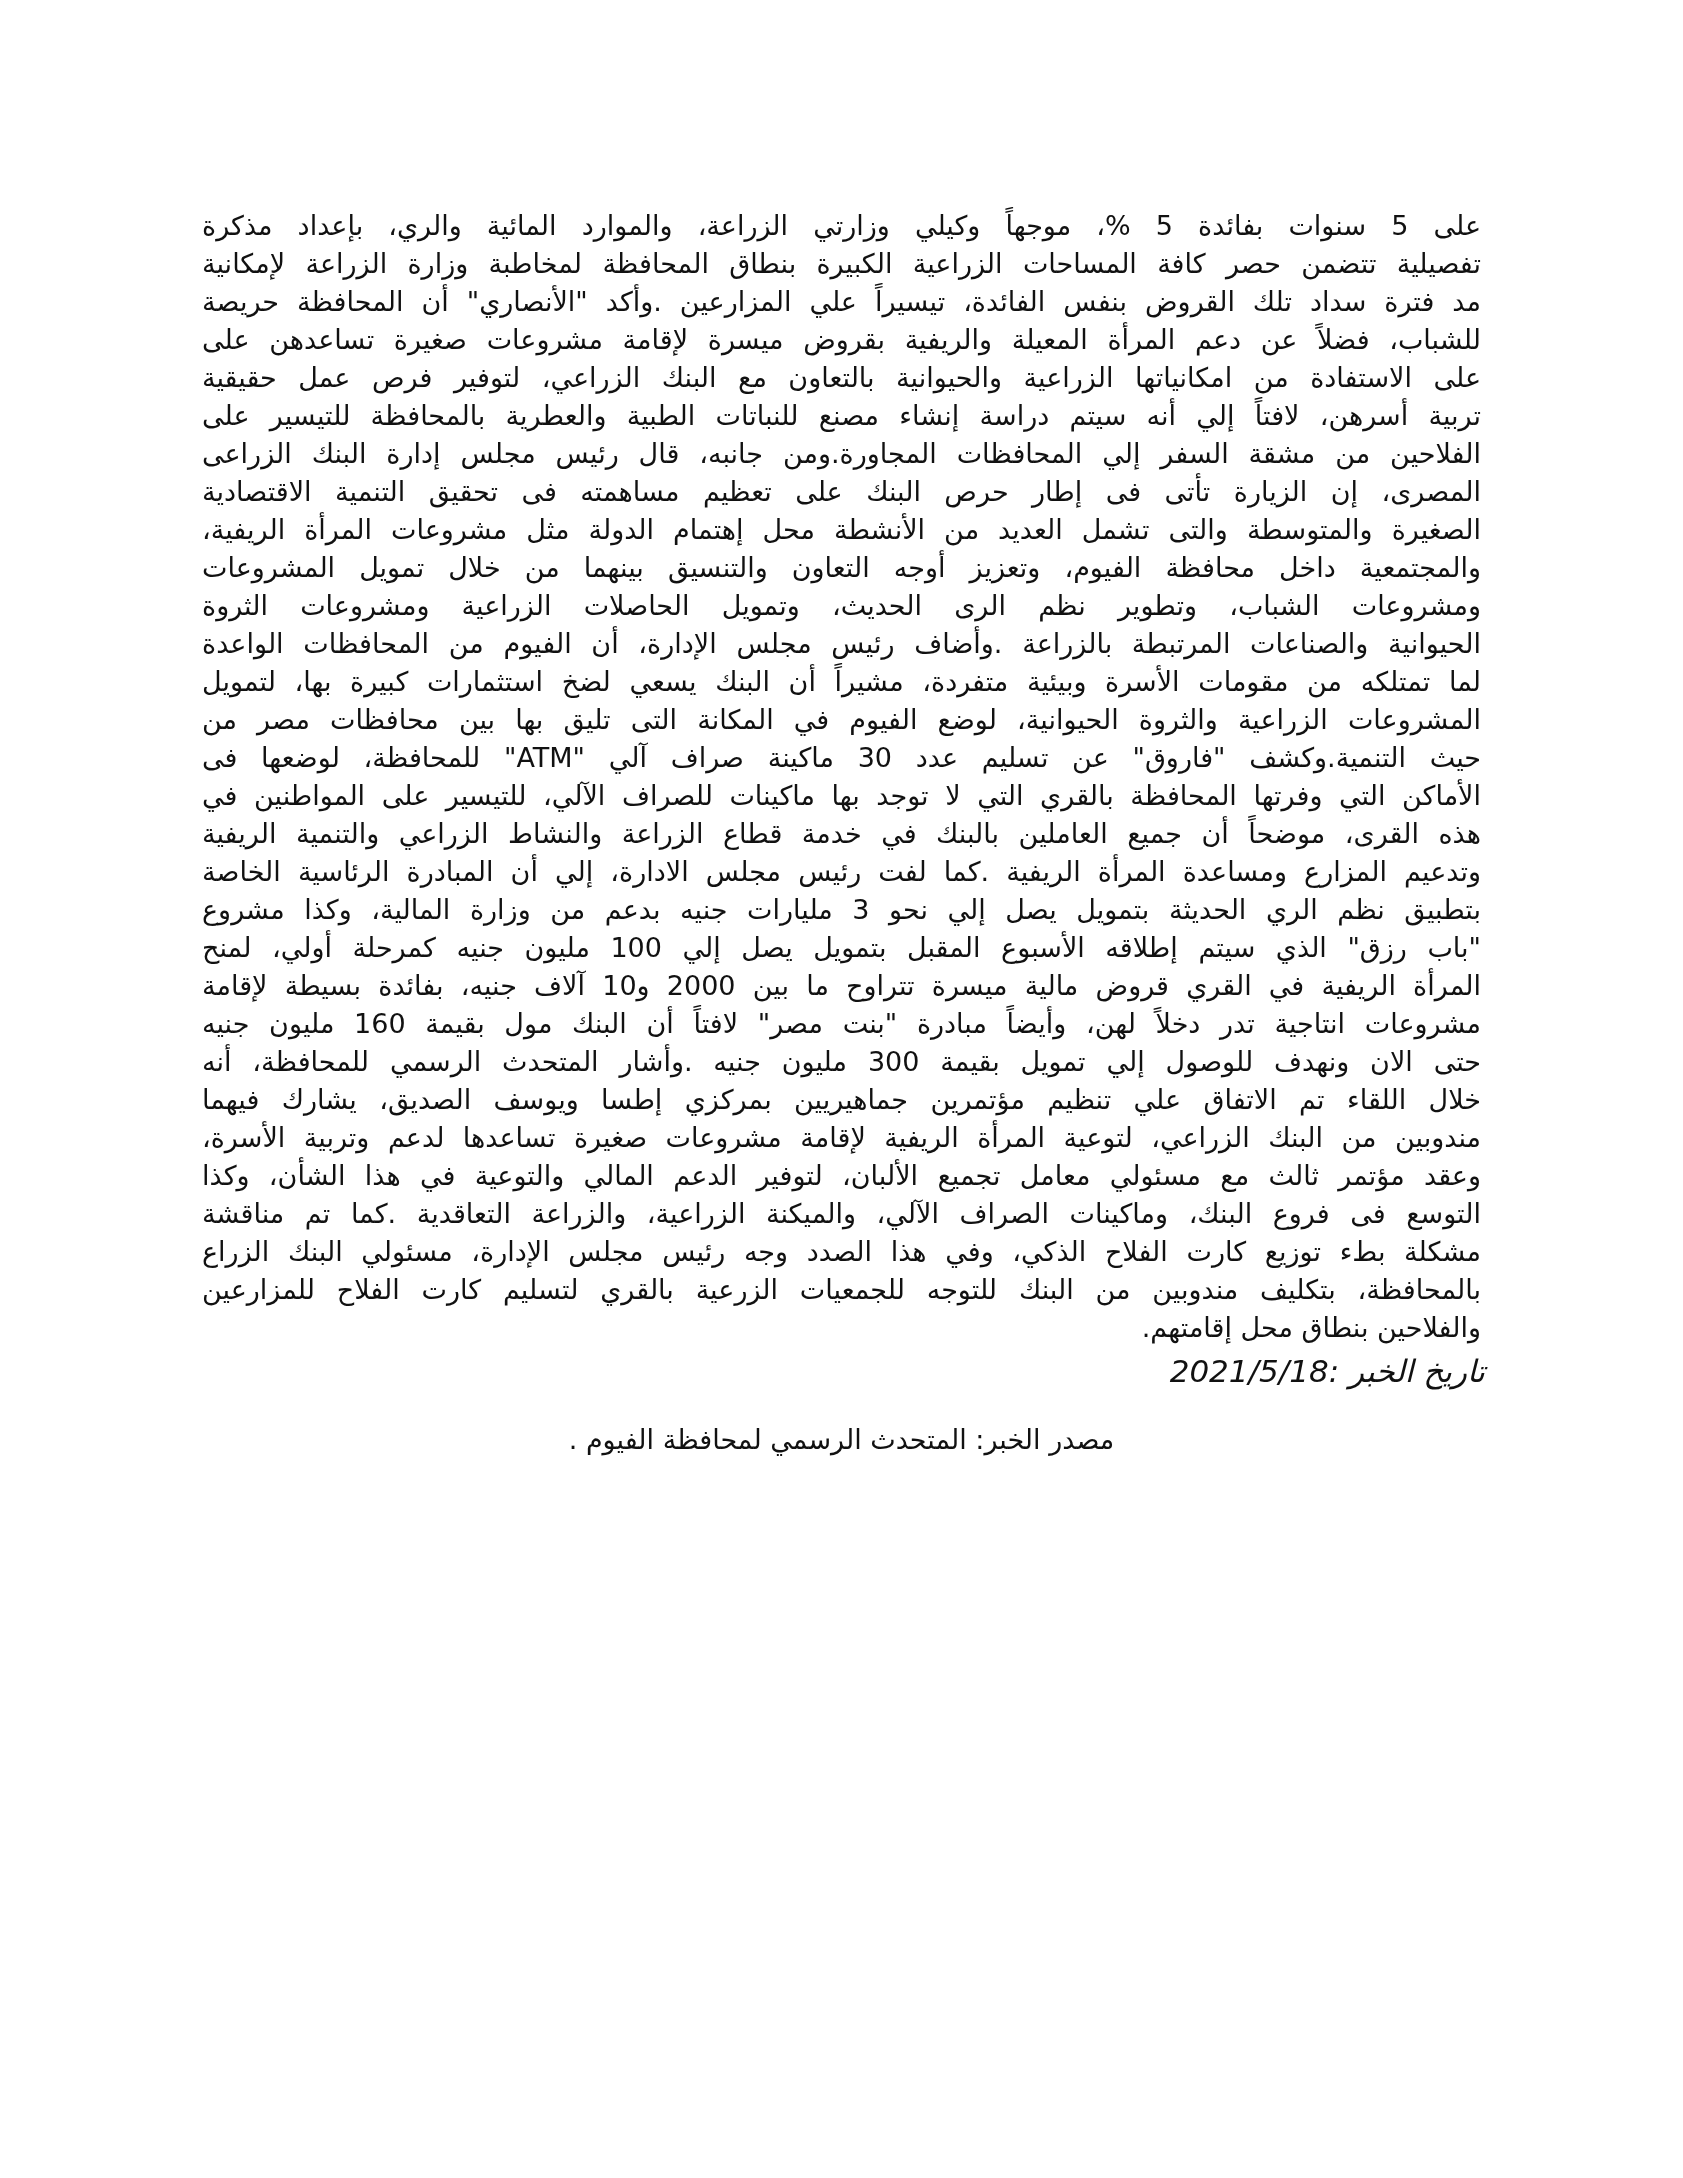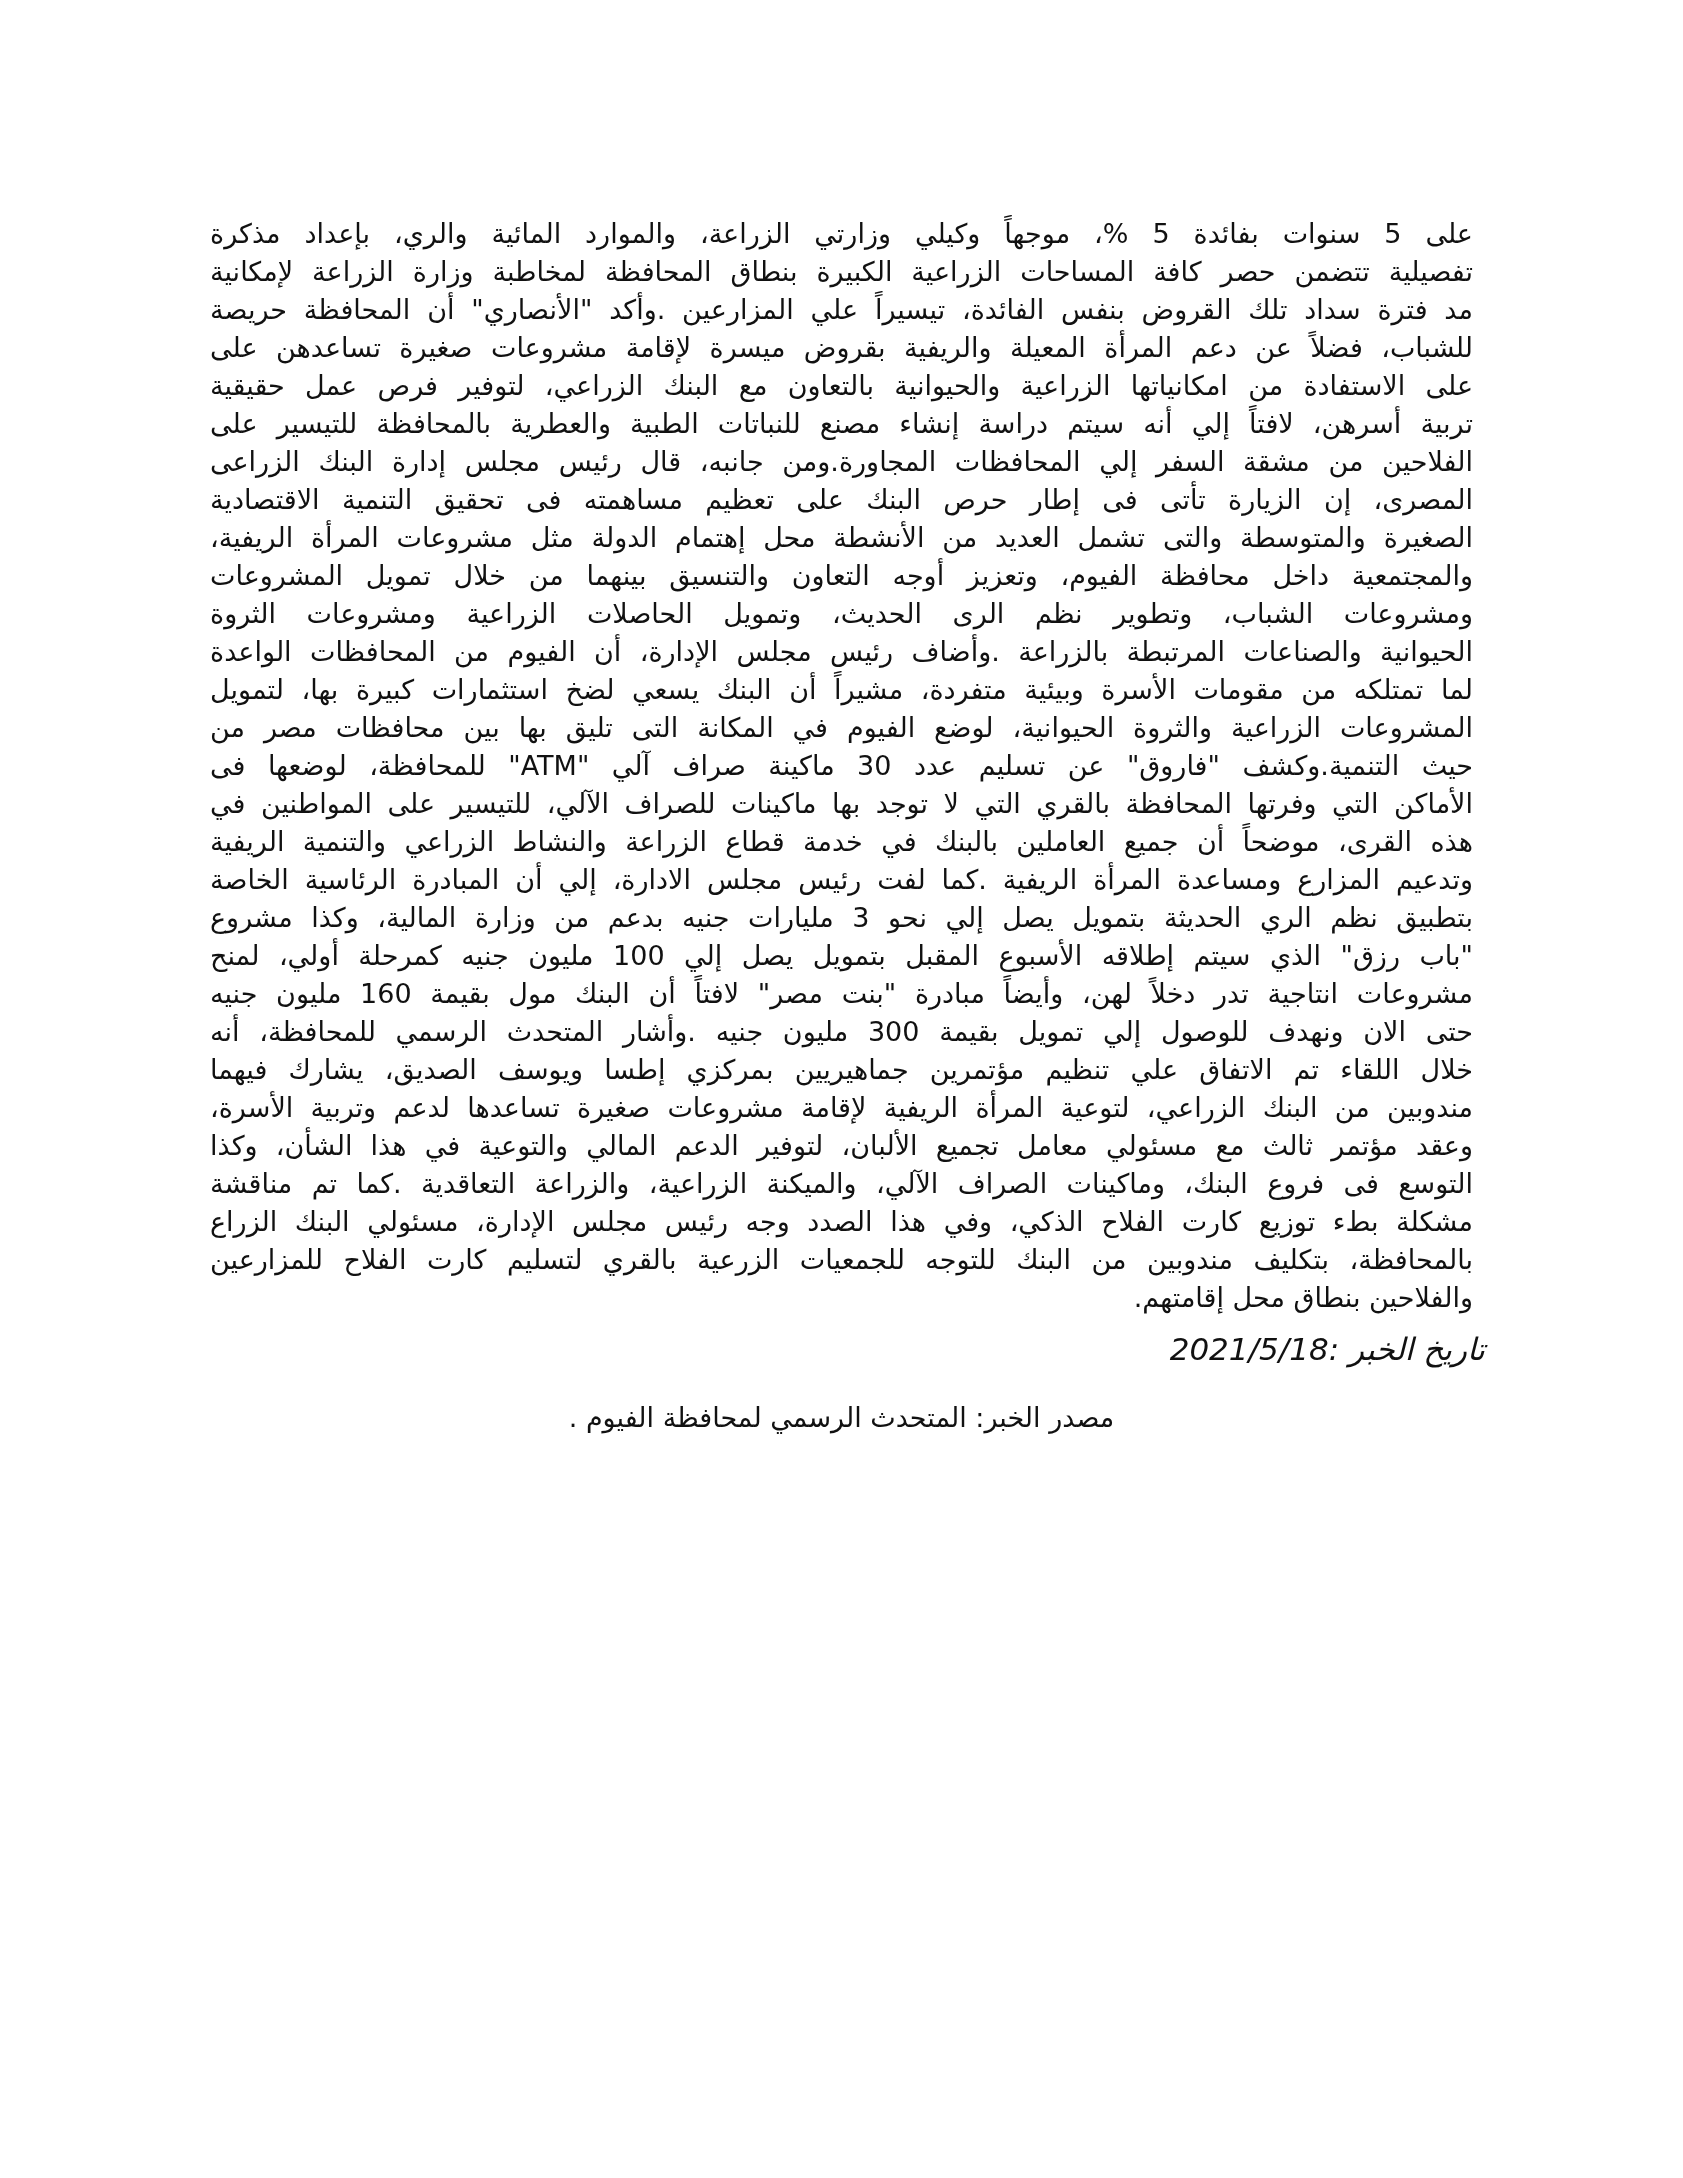--- a/index.html
+++ b/index.html
@@ -16,21 +16,21 @@
     .page {
       position: absolute;
       left: 198px;
       top: 203px;
       width: 1287px;
       direction: rtl;
       color: #111111;
       font-family: "DejaVu Sans", "Liberation Sans", sans-serif;
     }
     .body-lines {
-      margin: 12px;
+      margin: 4px;
       padding: 0;
     }
     .line {
       display: block;
       font-size: 27px;
       line-height: 38px;
       height: 38px;
       white-space: nowrap;
       text-align: justify;
       text-align-last: justify;
@@ -73,20 +73,21 @@
     <span class="line">ومشروعات الشباب، وتطوير نظم الرى الحديث، وتمويل الحاصلات الزراعية ومشروعات الثروة</span>
     <span class="line">الحيوانية والصناعات المرتبطة بالزراعة .وأضاف رئيس مجلس الإدارة، أن الفيوم من المحافظات الواعدة</span>
     <span class="line">لما تمتلكه من مقومات الأسرة وبيئية متفردة، مشيراً أن البنك يسعي لضخ استثمارات كبيرة بها، لتمويل</span>
     <span class="line">المشروعات الزراعية والثروة الحيوانية، لوضع الفيوم في المكانة التى تليق بها بين محافظات مصر من</span>
     <span class="line">حيث التنمية.وكشف "فاروق" عن تسليم عدد 30 ماكينة صراف آلي "ATM" للمحافظة، لوضعها فى</span>
     <span class="line">الأماكن التي وفرتها المحافظة بالقري التي لا توجد بها ماكينات للصراف الآلي، للتيسير على المواطنين في</span>
     <span class="line">هذه القرى، موضحاً أن جميع العاملين بالبنك في خدمة قطاع الزراعة والنشاط الزراعي والتنمية الريفية</span>
     <span class="line">وتدعيم المزارع ومساعدة المرأة الريفية .كما لفت رئيس مجلس الادارة، إلي أن المبادرة الرئاسية الخاصة</span>
     <span class="line">بتطبيق نظم الري الحديثة بتمويل يصل إلي نحو 3 مليارات جنيه بدعم من وزارة المالية، وكذا مشروع</span>
     <span class="line">"باب رزق" الذي سيتم إطلاقه الأسبوع المقبل بتمويل يصل إلي 100 مليون جنيه كمرحلة أولي، لمنح</span>
+    <span class="line">المرأة الريفية في القري قروض مالية ميسرة تتراوح ما بين 2000 و10 آلاف جنيه، بفائدة بسيطة لإقامة</span>
     <span class="line">مشروعات انتاجية تدر دخلاً لهن، وأيضاً مبادرة "بنت مصر" لافتاً أن البنك مول بقيمة 160 مليون جنيه</span>
     <span class="line">حتى الان ونهدف للوصول إلي تمويل بقيمة 300 مليون جنيه .وأشار المتحدث الرسمي للمحافظة، أنه</span>
     <span class="line">خلال اللقاء تم الاتفاق علي تنظيم مؤتمرين جماهيريين بمركزي إطسا ويوسف الصديق، يشارك فيهما</span>
     <span class="line">مندوبين من البنك الزراعي، لتوعية المرأة الريفية لإقامة مشروعات صغيرة تساعدها لدعم وتربية الأسرة،</span>
     <span class="line">وعقد مؤتمر ثالث مع مسئولي معامل تجميع الألبان، لتوفير الدعم المالي والتوعية في هذا الشأن، وكذا</span>
     <span class="line">التوسع فى فروع البنك، وماكينات الصراف الآلي، والميكنة الزراعية، والزراعة التعاقدية .كما تم مناقشة</span>
     <span class="line">مشكلة بطء توزيع كارت الفلاح الذكي، وفي هذا الصدد وجه رئيس مجلس الإدارة، مسئولي البنك الزراع</span>
     <span class="line">بالمحافظة، بتكليف مندوبين من البنك للتوجه للجمعيات الزرعية بالقري لتسليم كارت الفلاح للمزارعين</span>
     <span class="line last">والفلاحين بنطاق محل إقامتهم.</span>
   </div>

